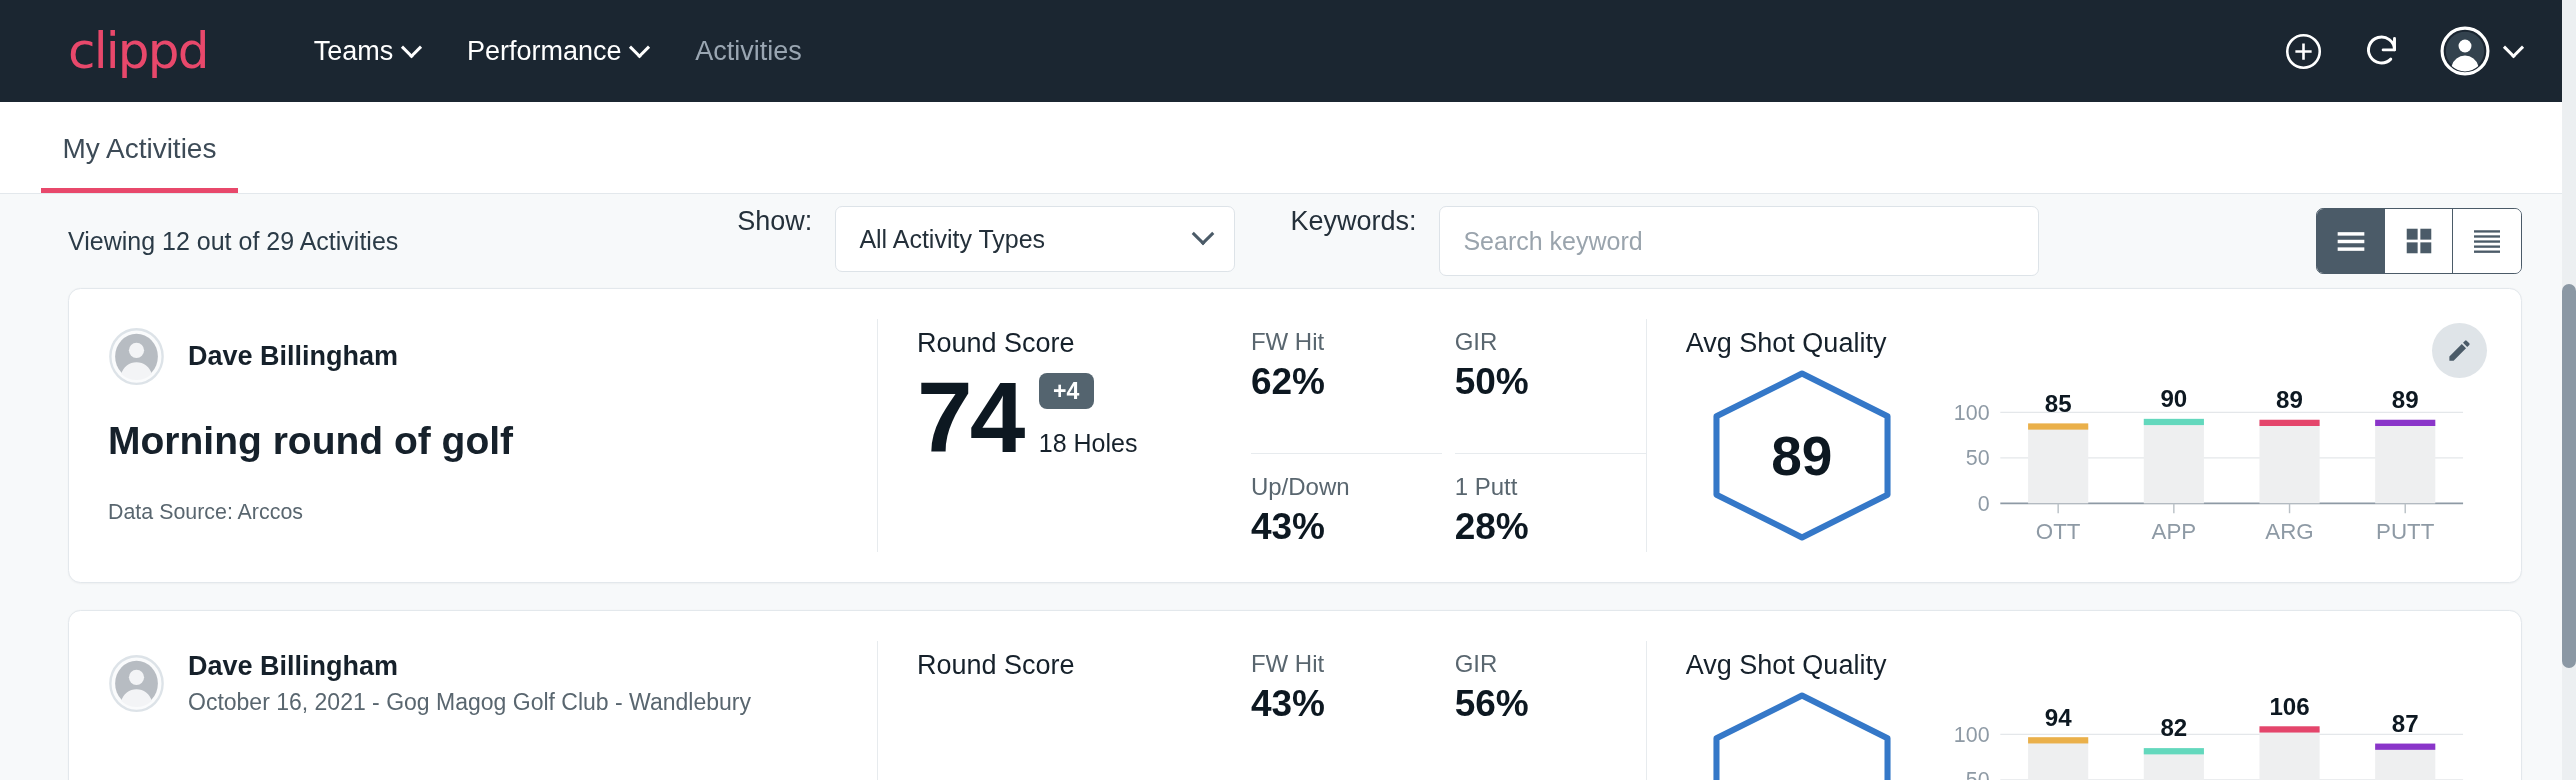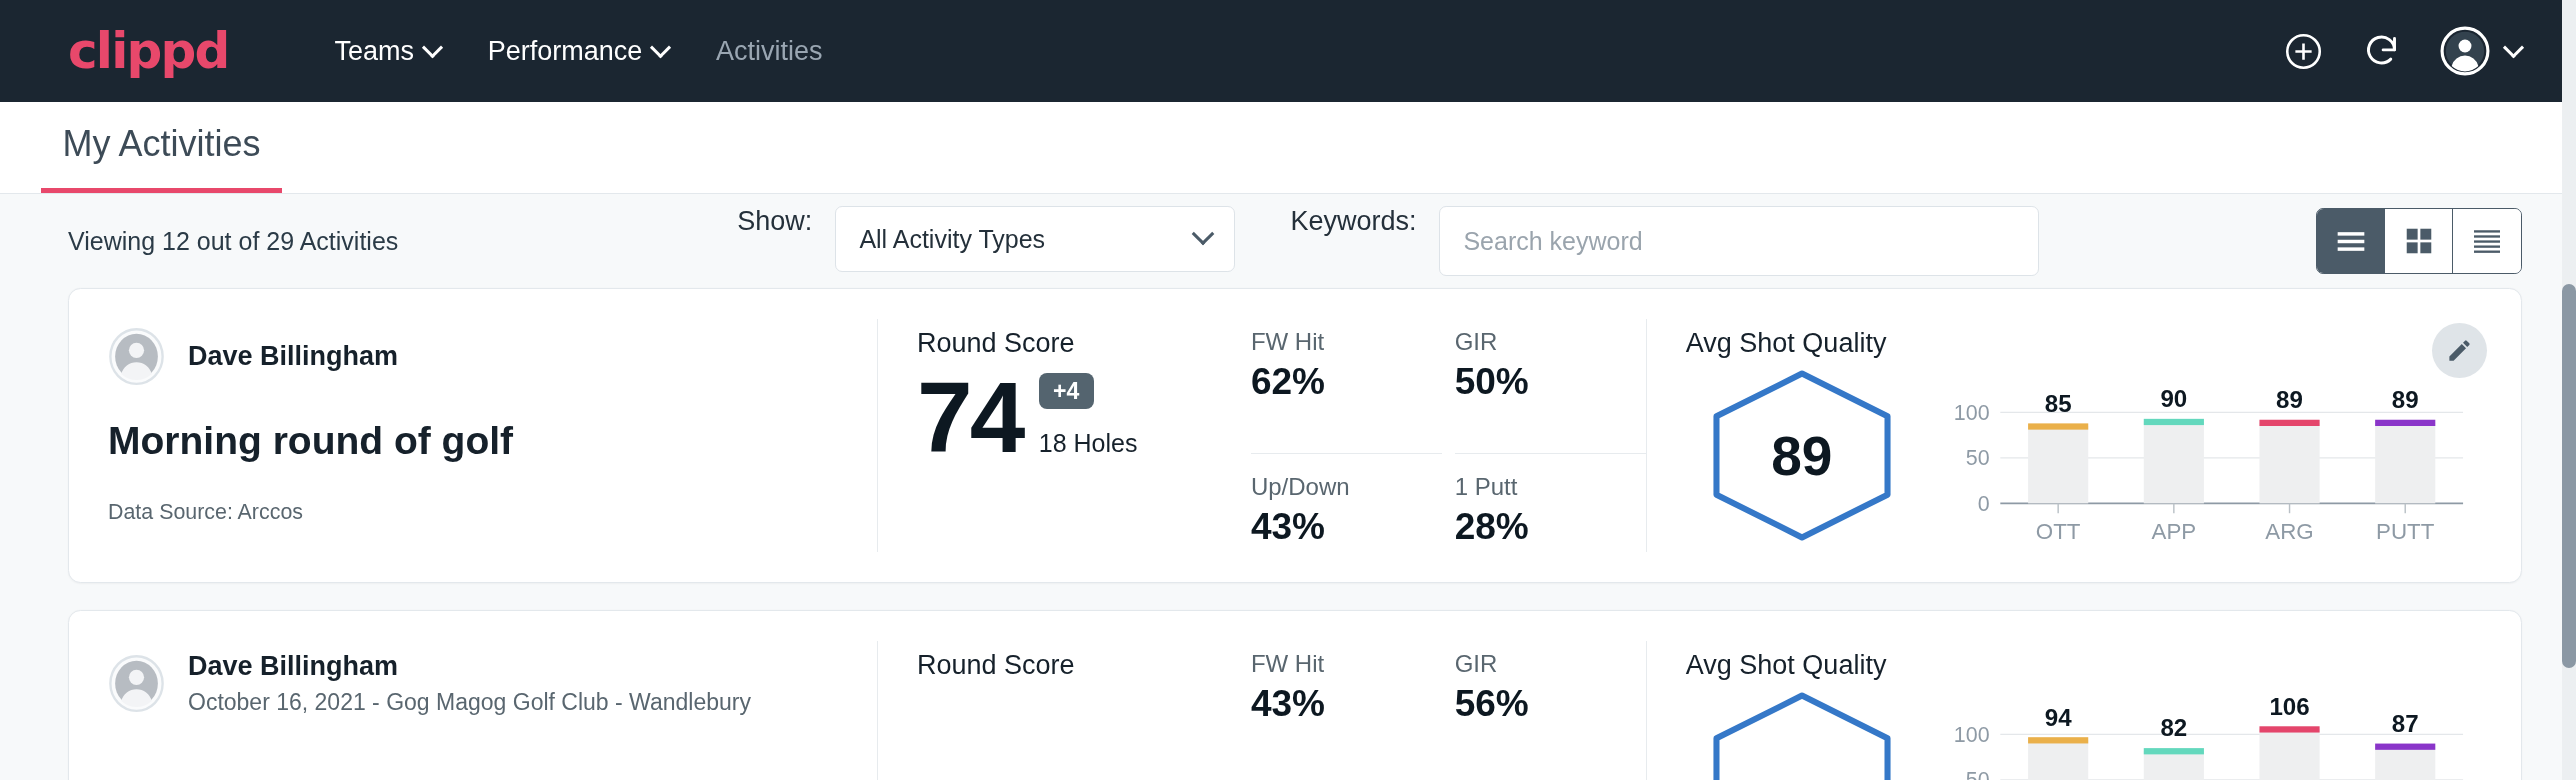--- a/index.html
+++ b/index.html
@@ -14,21 +14,21 @@
   .topnav {
     height: 102px;
     background: #1b2631;
     display: flex;
     align-items: center;
     padding: 0 55px 0 68px;
     position: relative;
   }
   .logo {
     font-size: 50px;
-    font-weight: bold;
+    font-weight: normal;
     color: #e8486b;
     letter-spacing: -1.8px;
     margin-right: 82px;
     line-height: 1;
     font-family: "DejaVu Sans", sans-serif;
   }
   .navlinks { display: flex; align-items: center; gap: 0; }
   .navitem {
     display: flex; align-items: center; gap: 10.7px;
     color: #ffffff;
@@ -55,21 +55,21 @@
   
   .tabbar {
     height: 92px;
     background: #ffffff;
     display: flex;
     align-items: flex-end;
     padding-left: 41px;
     border-bottom: 0.9px solid #e3e8ec;
   }
   .tab {
-    font-size: 36px;
+    font-size: 28px;
     color: #3d4b57;
     padding: 0 21.4px 23px 21.4px;
     border-bottom: 5.4px solid transparent;
     cursor: pointer;
   }
   .tab.active { border-bottom-color: #e8486b; }
 
   
   .filterbar {
     height: 94px;

